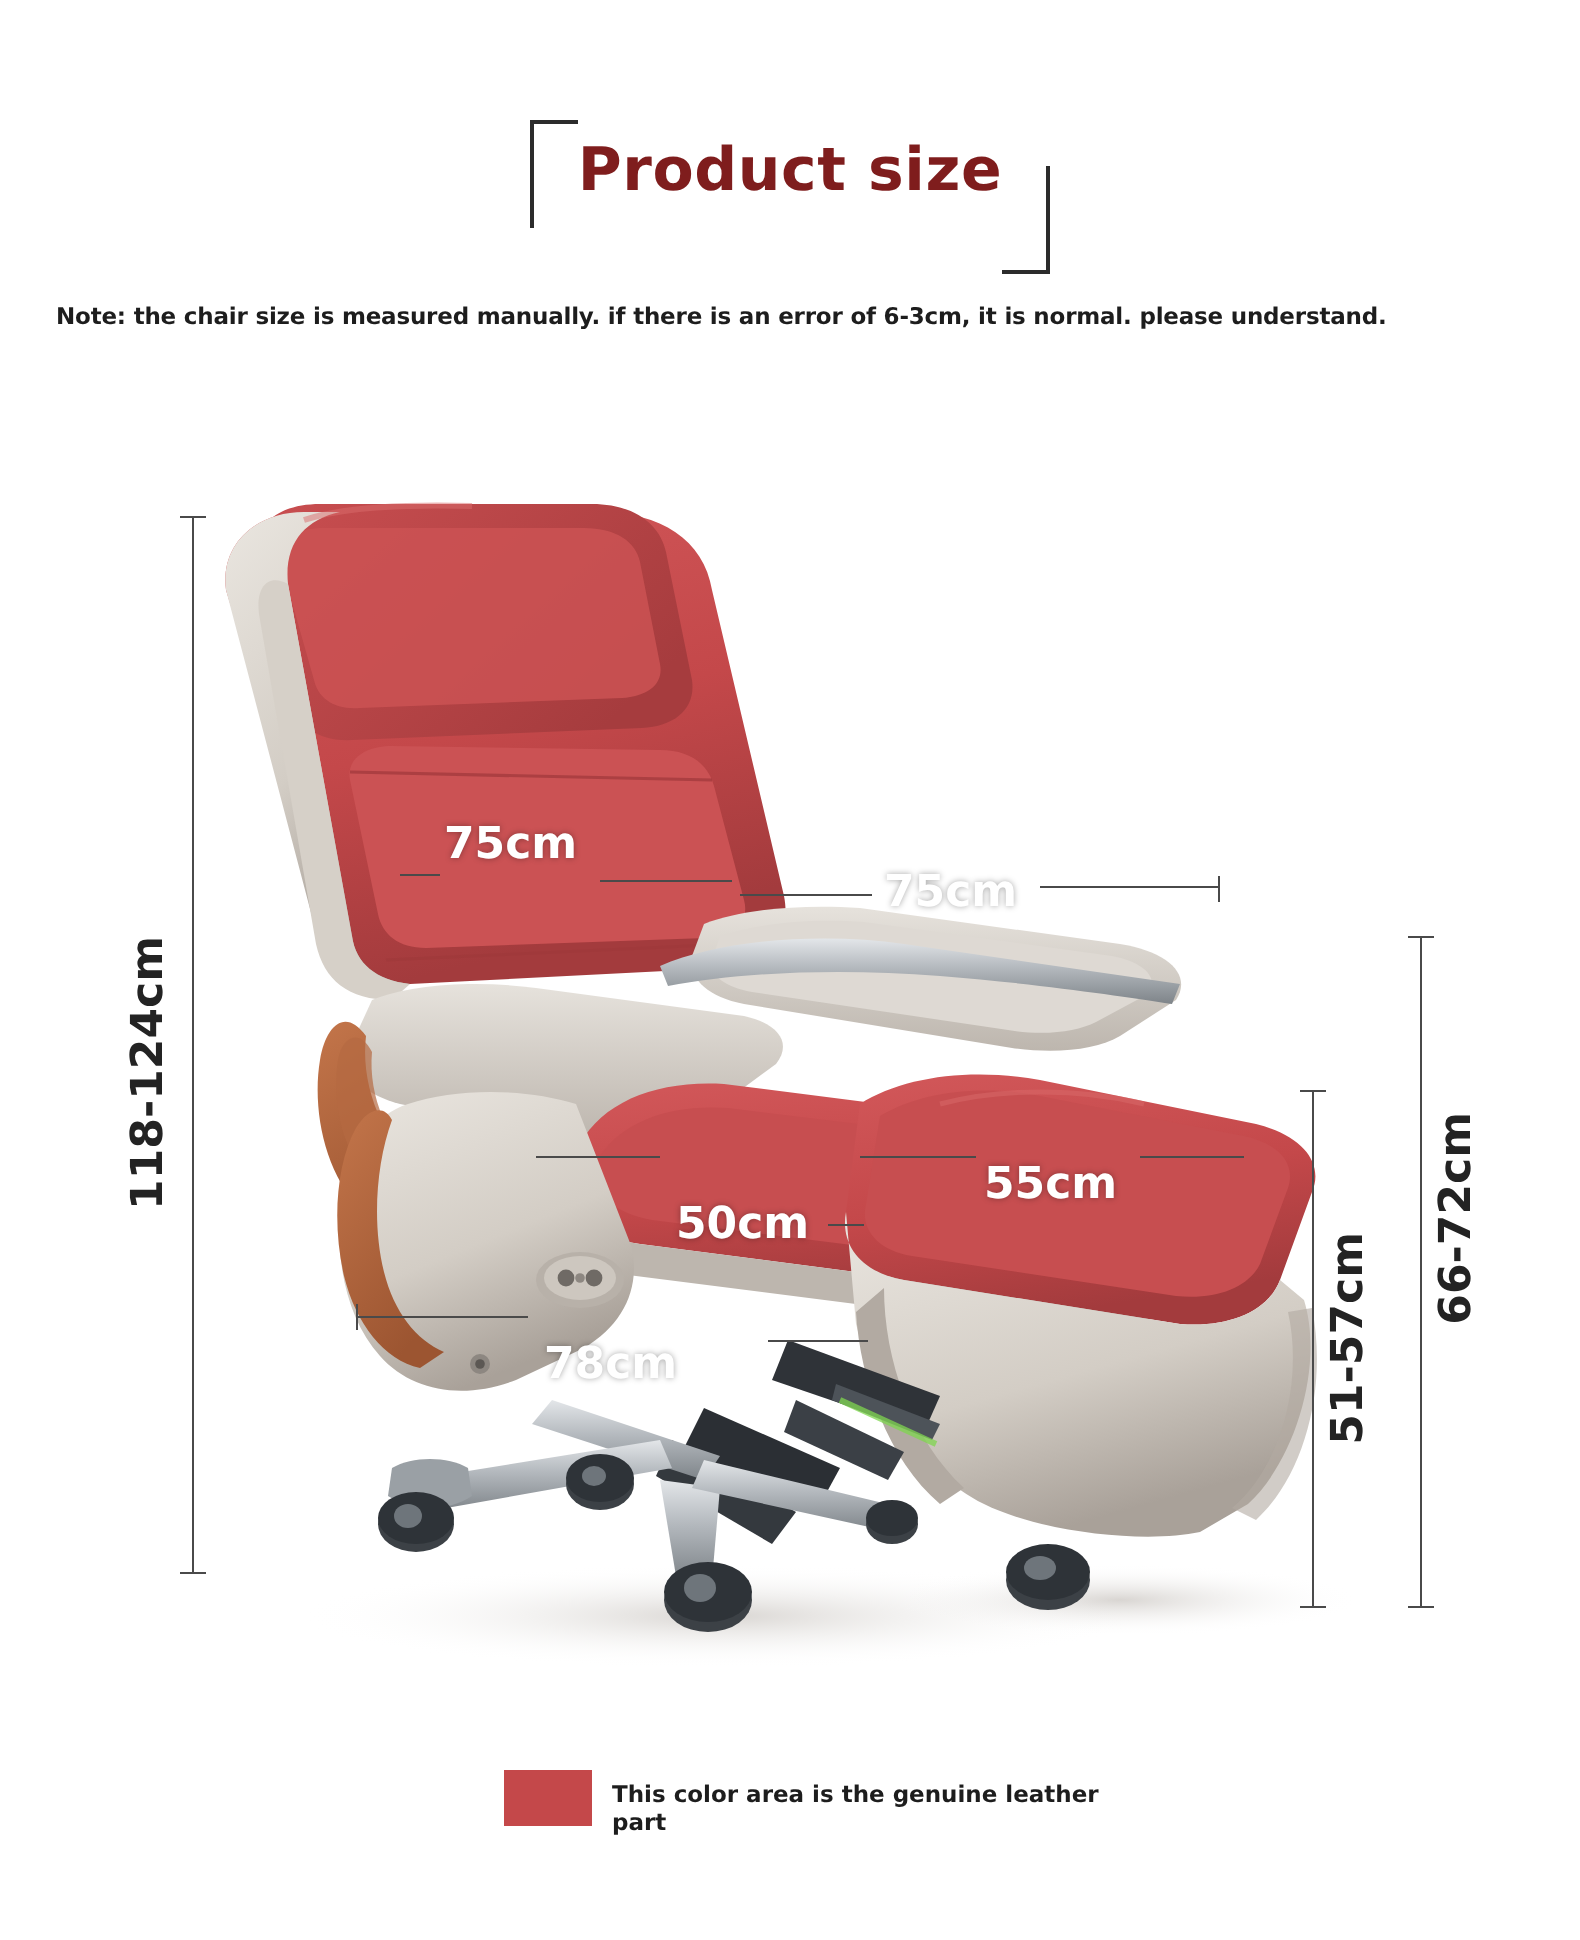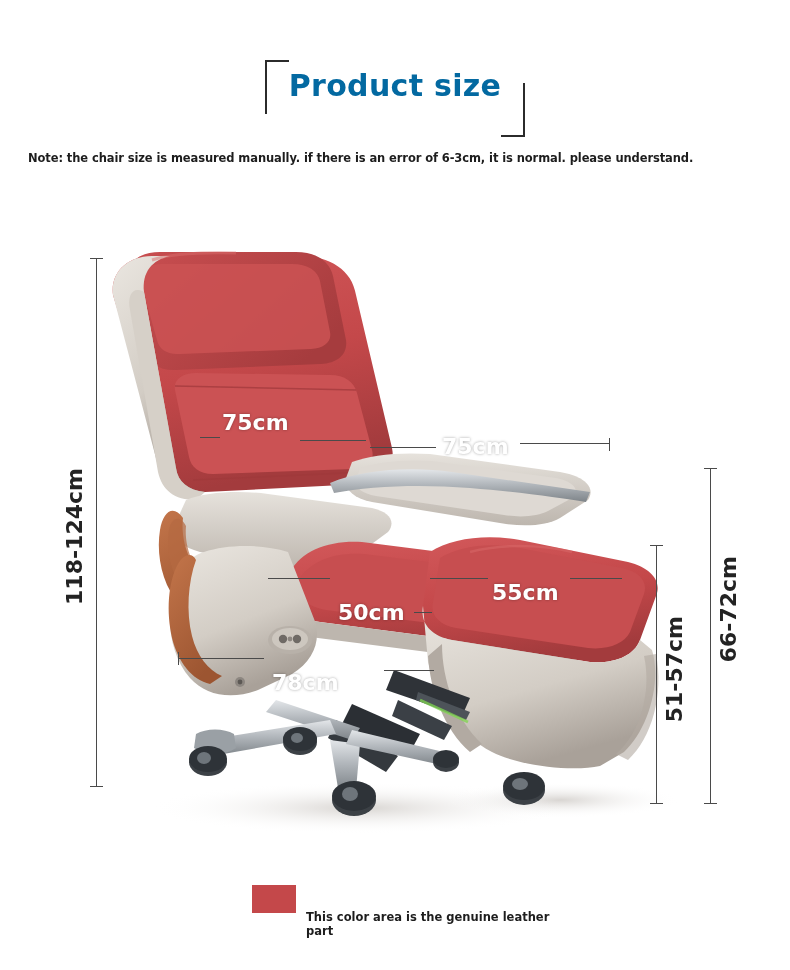--- a/index.html
+++ b/index.html
@@ -11,21 +11,21 @@
     overflow:hidden;
   }
   .stage{position:absolute;left:0;top:0;width:790px;height:970px;}
 
   
   .title-wrap{
     position:absolute;left:255px;top:55px;width:280px;height:62px;
   }
   .title-text{
     position:absolute;left:0;top:0;width:280px;text-align:center;
-    font-size:30px;font-weight:bold;color:#0369a1;
+    font-size:30px;font-weight:bold;color:#7f1d1d;
     line-height:62px;letter-spacing:0.3px;
   }
   .bracket{position:absolute;width:22px;height:52px;}
   .bracket.left{left:10px;top:5px;border-left:2px solid #2b2b2b;border-top:2px solid #2b2b2b;}
   .bracket.right{right:10px;top:28px;border-right:2px solid #2b2b2b;border-bottom:2px solid #2b2b2b;}
 
   .note{
     position:absolute;left:28px;top:151px;width:740px;
     font-size:11.5px;font-weight:bold;color:#1d1d1d;letter-spacing:-0.1px;
   }
@@ -54,21 +54,21 @@
   }
 
   
   .legend{
     position:absolute;left:252px;top:885px;width:300px;height:28px;
   }
   .legend-swatch{
     position:absolute;left:0;top:0;width:44px;height:28px;background:#c4484a;
   }
   .legend-label{
-    position:absolute;left:54px;top:5px;font-size:11.5px;font-weight:bold;color:#1d1d1d;margin-top:20px;
+    position:absolute;left:54px;top:5px;font-size:11.5px;font-weight:bold;color:#1d1d1d;
   }
 
   
   svg.chair{position:absolute;left:0;top:0;}
 </style>
 </head>
 <body>
 
 <div class="stage">
 

